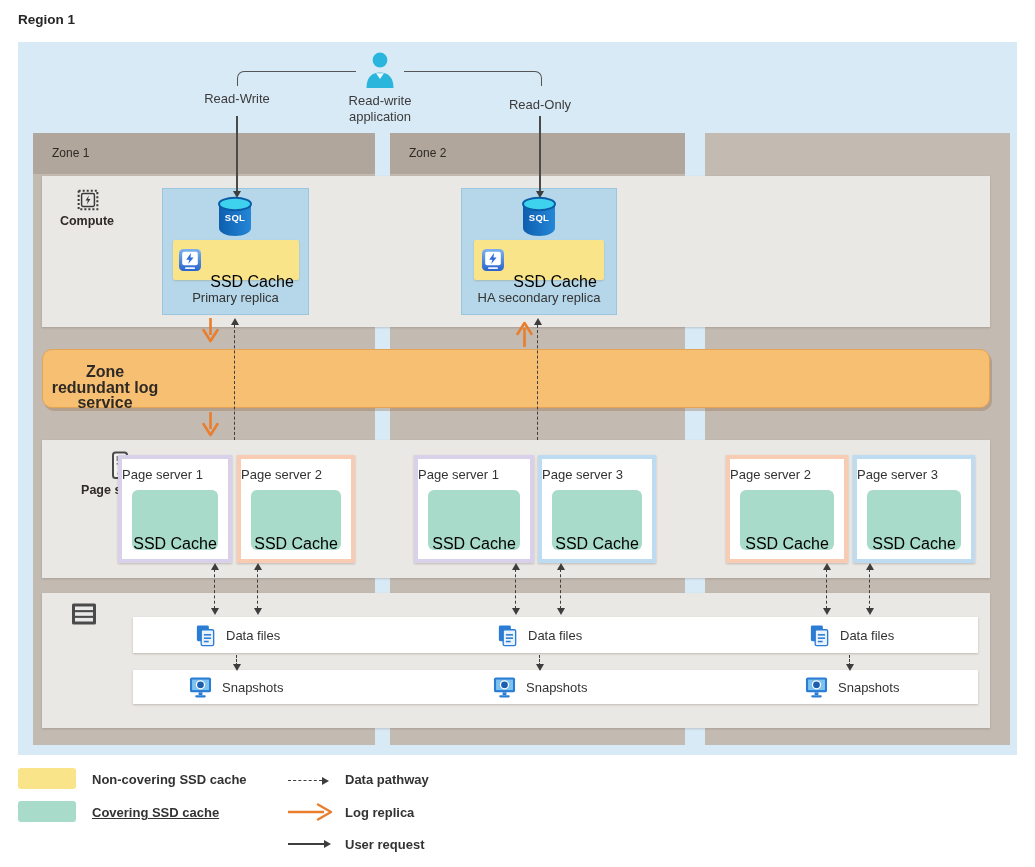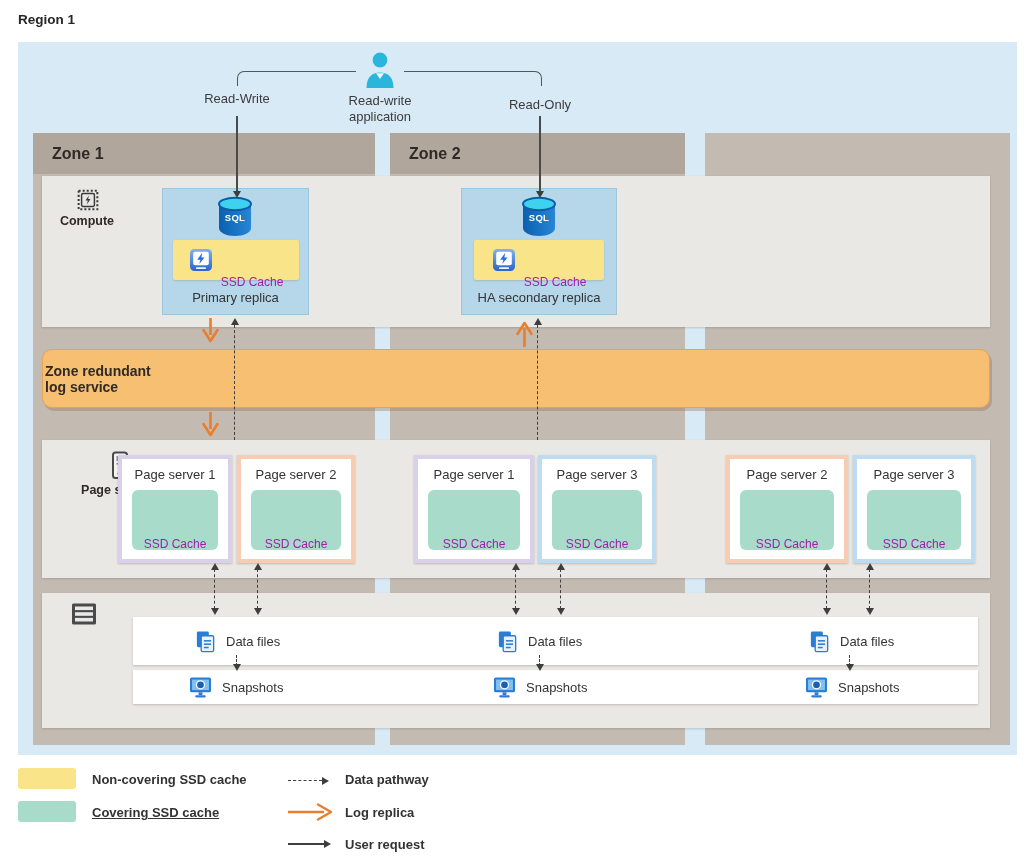--- a/index.html
+++ b/index.html
@@ -8,60 +8,60 @@
   .abs{position:absolute;}
   .ctr{text-align:center;}
 
   
   .region-label{left:18px;top:12px;font-weight:bold;font-size:13.5px;color:#262626;}
   .region-box{left:18px;top:42px;width:999px;height:713px;background:#d9eaf7;}
 
   
   .zone-col{top:133px;height:612px;background:#c3bab1;}
   .zone-head{top:133px;height:41px;background:#b1a69b;line-height:41px;padding-left:19px;
-             font-weight:bold;font-size:16px;color:#2f2a26;box-sizing:border-box;z-index:2;}
+             font-weight:normal;font-size:12px;color:#2f2a26;box-sizing:border-box;z-index:2;}
 
   
   .band{left:42px;width:948px;background:#eae8e4;box-shadow:0 1px 2px rgba(90,80,70,.25);z-index:3;}
   .band-compute{top:176px;height:151px;}
   .band-page{top:440px;height:138px;}
   .band-storage{top:593px;height:135px;}
   .band-log{left:42px;top:349px;width:948px;height:59px;background:#f6bf72;border-radius:10px;
             border:1px solid #e3a458;box-shadow:2px 3px 0 rgba(150,110,70,.35);box-sizing:border-box;z-index:3;}
-  .log-label{left:45px;top:364px;width:120px;text-align:left;font-weight:bold;font-size:14px;
+  .log-label{left:45px;top:364px;width:120px;text-align:center;font-weight:bold;font-size:16px;
              line-height:15.5px;color:#2f2a26;z-index:4;}
   .sec-label{font-weight:bold;font-size:12.5px;color:#2f2a26;line-height:14.5px;z-index:4;}
 
   
   .replica{top:188px;height:127px;background:#b6d7e9;border:1px solid #9dc5dd;box-sizing:border-box;z-index:4;}
   .box-title{position:absolute;left:0;right:0;bottom:9px;text-align:center;font-size:13px;color:#333;}
   .cache-yellow{position:absolute;height:40px;background:#f9e48a;border-radius:2px;
                 box-shadow:0 1px 2px rgba(120,100,40,.25);display:flex;align-items:center;
                 justify-content:center;gap:8px;z-index:5;}
-  .cache-label{font-size:12px;color:#a21caf;margin-top:44px;}
+  .cache-label{font-size:16px;color:#000000;margin-top:44px;}
 
   
   .sqlwrap{width:36px;height:42px;z-index:5;}
   .sql-label{position:absolute;left:0;right:0;top:16px;text-align:center;color:#fff;
              font-weight:bold;font-size:9.5px;letter-spacing:.3px;}
 
   
   .psbox{top:455px;height:108px;background:#fff;border-width:4px;border-style:solid;
          box-sizing:border-box;z-index:4;box-shadow:0 1px 2px rgba(90,80,70,.3);}
   .lav{border-color:#d9d0ea;}
   .peach{border-color:#f8ccb3;}
   .lblue{border-color:#bddcf1;padding-left:44px;}
-  .ps-title{position:absolute;left:0;right:0;top:8px;text-align:center;font-size:13px;color:#333;}
+  .ps-title{position:absolute;left:0;right:0;top:8px;text-align:left;font-size:13px;color:#333;}
   .cache-teal{position:absolute;left:10px;right:10px;top:31px;height:60px;background:#a8dbc9;
               border-radius:6px;display:flex;flex-direction:column;align-items:center;
               justify-content:center;gap:3px;}
 
   
   .sbar{left:133px;width:845px;background:#ffffff;box-shadow:0 1px 2px rgba(90,80,70,.3);z-index:4;}
-  .sbar-data{top:617px;height:48px;}
+  .sbar-data{top:617px;height:36px;}
   .sbar-snap{top:670px;height:34px;}
   .sgroup{position:absolute;top:0;bottom:0;display:flex;align-items:center;gap:9px;font-size:13px;color:#333;}
 
   
   .tri{position:absolute;width:0;height:0;}
   .tri-up{border-left:4px solid transparent;border-right:4px solid transparent;border-bottom:7px solid #3d3d3d;}
   .tri-down{border-left:4px solid transparent;border-right:4px solid transparent;border-top:7px solid #3d3d3d;}
   .tri-right{border-top:4px solid transparent;border-bottom:4px solid transparent;border-left:7px solid #3d3d3d;}
   .uarr{position:absolute;width:8px;z-index:6;}
   .uarr::before{content:'';position:absolute;left:3.2px;top:0;bottom:5px;width:1.5px;background:#4a4a4a;}

